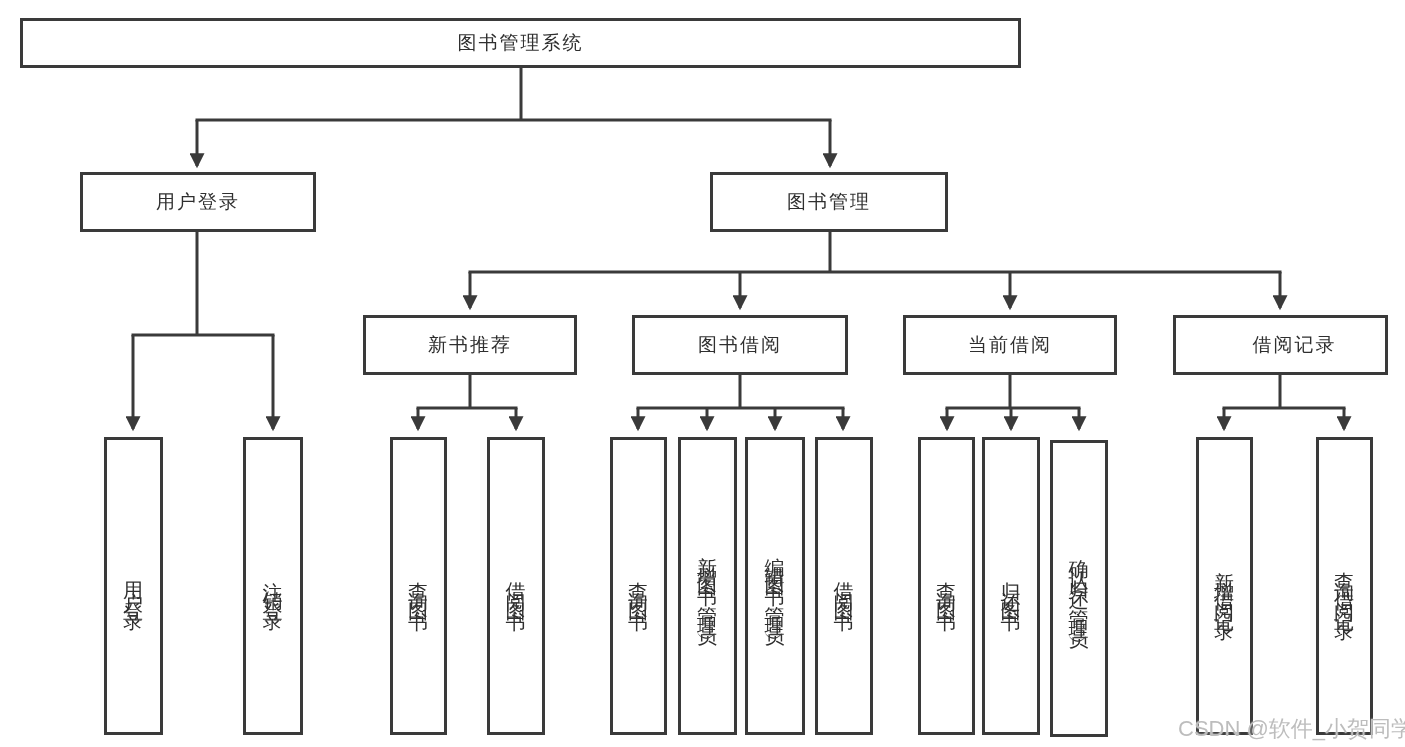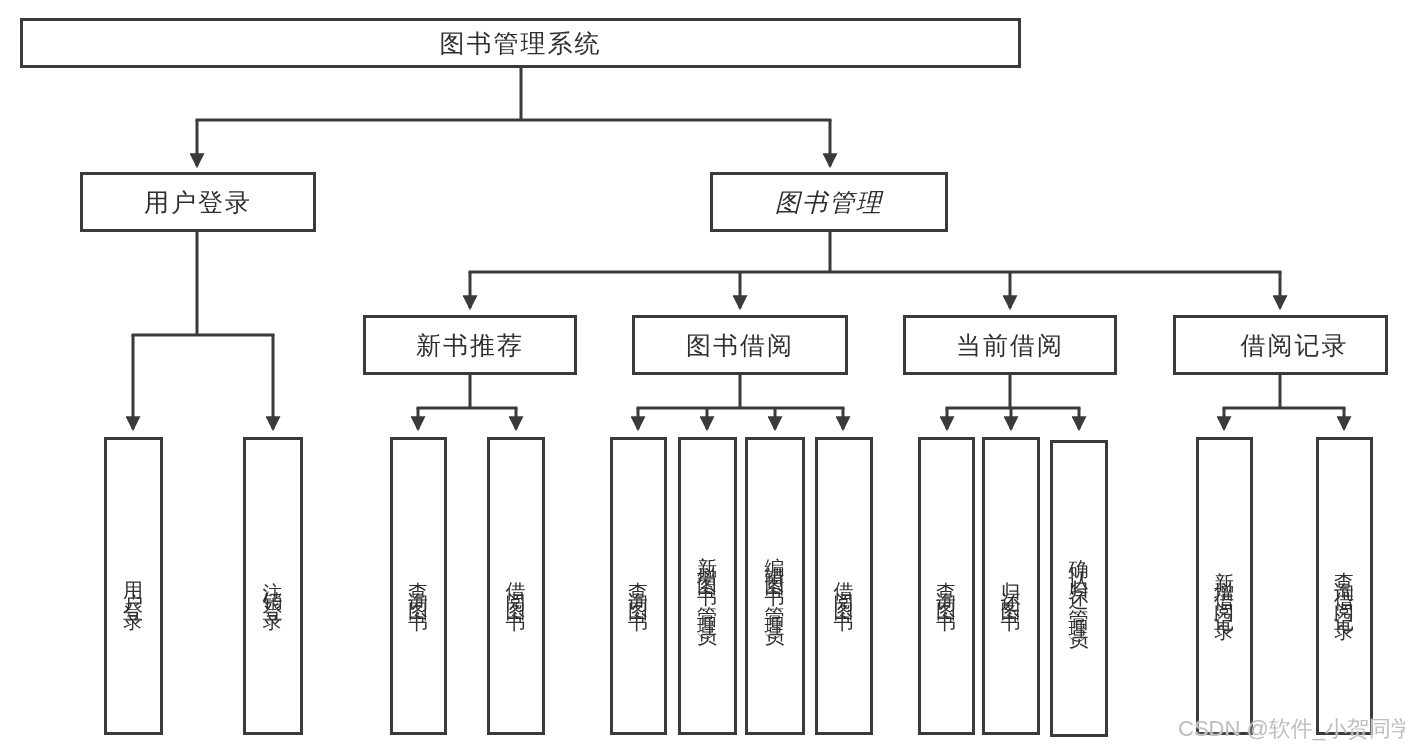--- a/index.html
+++ b/index.html
@@ -22,21 +22,21 @@
     position: absolute;
     box-sizing: border-box;
     border: 3px solid #3a3a3a;
     background: #ffffff;
     color: #2f2f2f;
     display: flex;
     align-items: center;
     justify-content: center;
   }
   .box.h {
-    font-size: 25px;
+    font-size: 19px;
     letter-spacing: 2px;
     white-space: nowrap;
   }
   .box.v { }
   .vtext {
     writing-mode: vertical-rl;
     text-orientation: mixed;
     font-size: 20px;
     letter-spacing: 10px;
     line-height: 1;
@@ -96,21 +96,21 @@
       <line x1="1011" y1="408" x2="1011" y2="429"></line>
       <line x1="1079" y1="408" x2="1079" y2="429"></line>
       <line x1="1224" y1="408" x2="1224" y2="429"></line>
       <line x1="1344" y1="408" x2="1344" y2="429"></line>
     </g>
   </svg>
 
   <div class="box h" style="left:20px; top:18px; width:1001px; height:50px;">图书管理系统</div>
 
   <div class="box h" style="left:80px; top:172px; width:236px; height:60px;">用户登录</div>
-  <div class="box h" style="left:710px; top:172px; width:238px; height:60px;font-style:italic;">图书管理</div>
+  <div class="box h" style="left:710px; top:172px; width:238px; height:60px;">图书管理</div>
 
   <div class="box h" style="left:632px; top:315px; width:216px; height:60px;">图书借阅</div>
   <div class="box h" style="left:363px; top:315px; width:214px; height:60px;">新书推荐</div>
   <div class="box h" style="left:903px; top:315px; width:214px; height:60px;font-family:Liberation Serif, serif;">当前借阅</div>
   <div class="box h" style="left:1173px; top:315px; width:215px; height:60px;padding-left:28px;">借阅记录</div>
 
   <div class="box v" style="left:104px; top:437px; width:59px; height:298px;">
     <span class="vtext">用户登录</span>
   </div>
   <div class="box v" style="left:243px; top:437px; width:60px; height:298px;">

